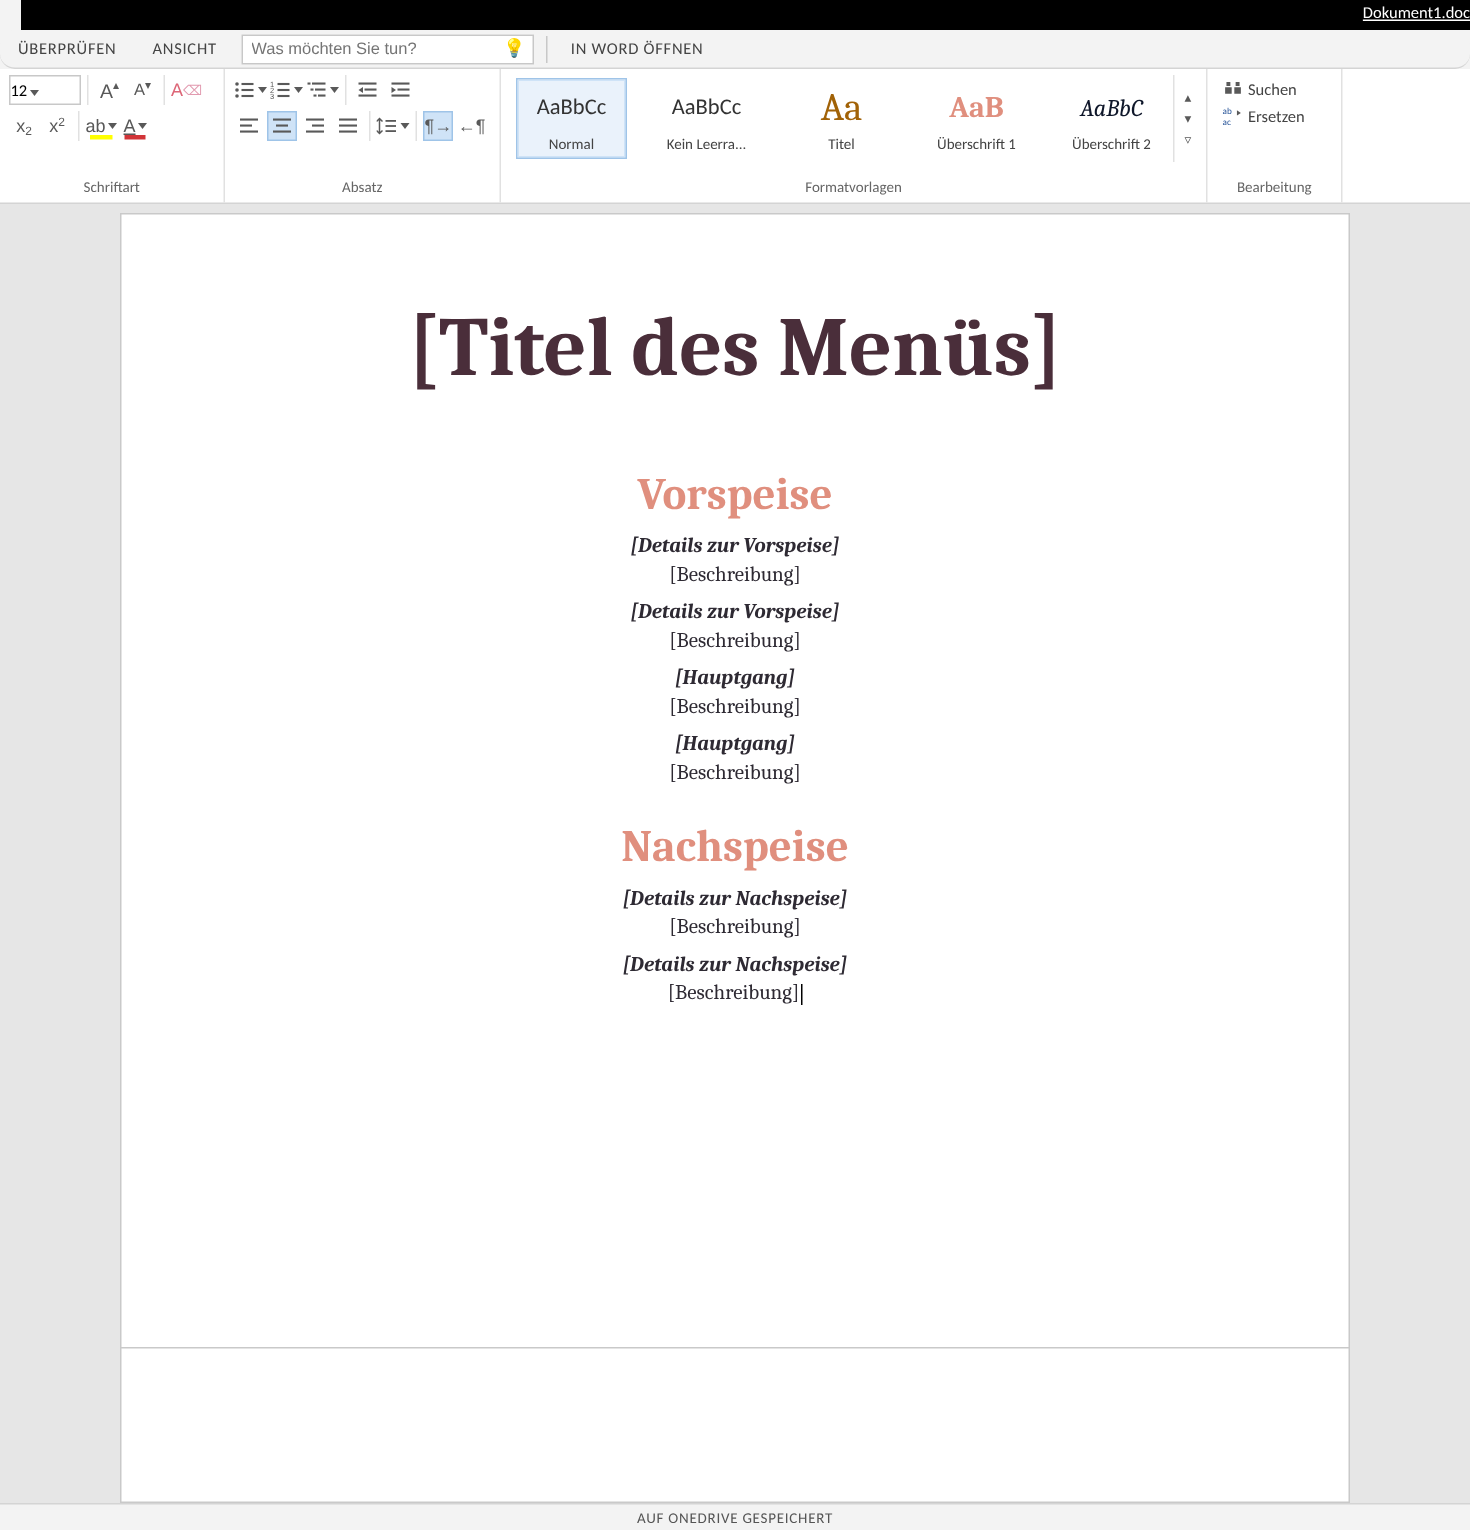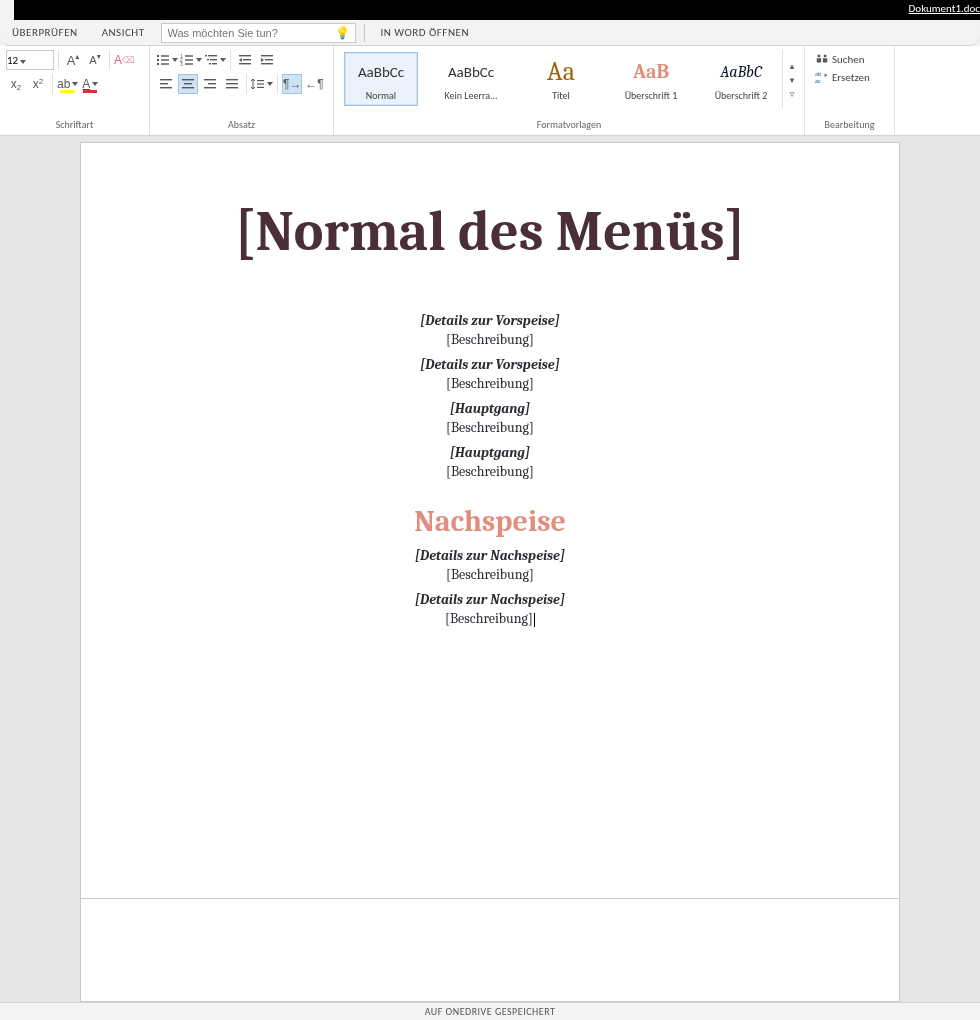--- a/index.html
+++ b/index.html
@@ -251,22 +251,23 @@
         <span>Ersetzen</span>
       </div>
     </div>
     <div class="group-label">Bearbeitung</div>
   </div>
 
 </div>
 
 <div class="canvas-wrap">
   <div class="page">
-    <div class="doc-title">[Normal des Menüs]</div>
-
+    <div class="doc-title">[Titel des Menüs]</div>
+
+    <div class="sec-h">Vorspeise</div>
     <div class="item-h">[Details zur Vorspeise]</div>
     <div class="item-d">[Beschreibung]</div>
     <div class="item-h">[Details zur Vorspeise]</div>
     <div class="item-d">[Beschreibung]</div>
 
     <div class="item-h">[Hauptgang]</div>
     <div class="item-d">[Beschreibung]</div>
     <div class="item-h">[Hauptgang]</div>
     <div class="item-d">[Beschreibung]</div>
 

